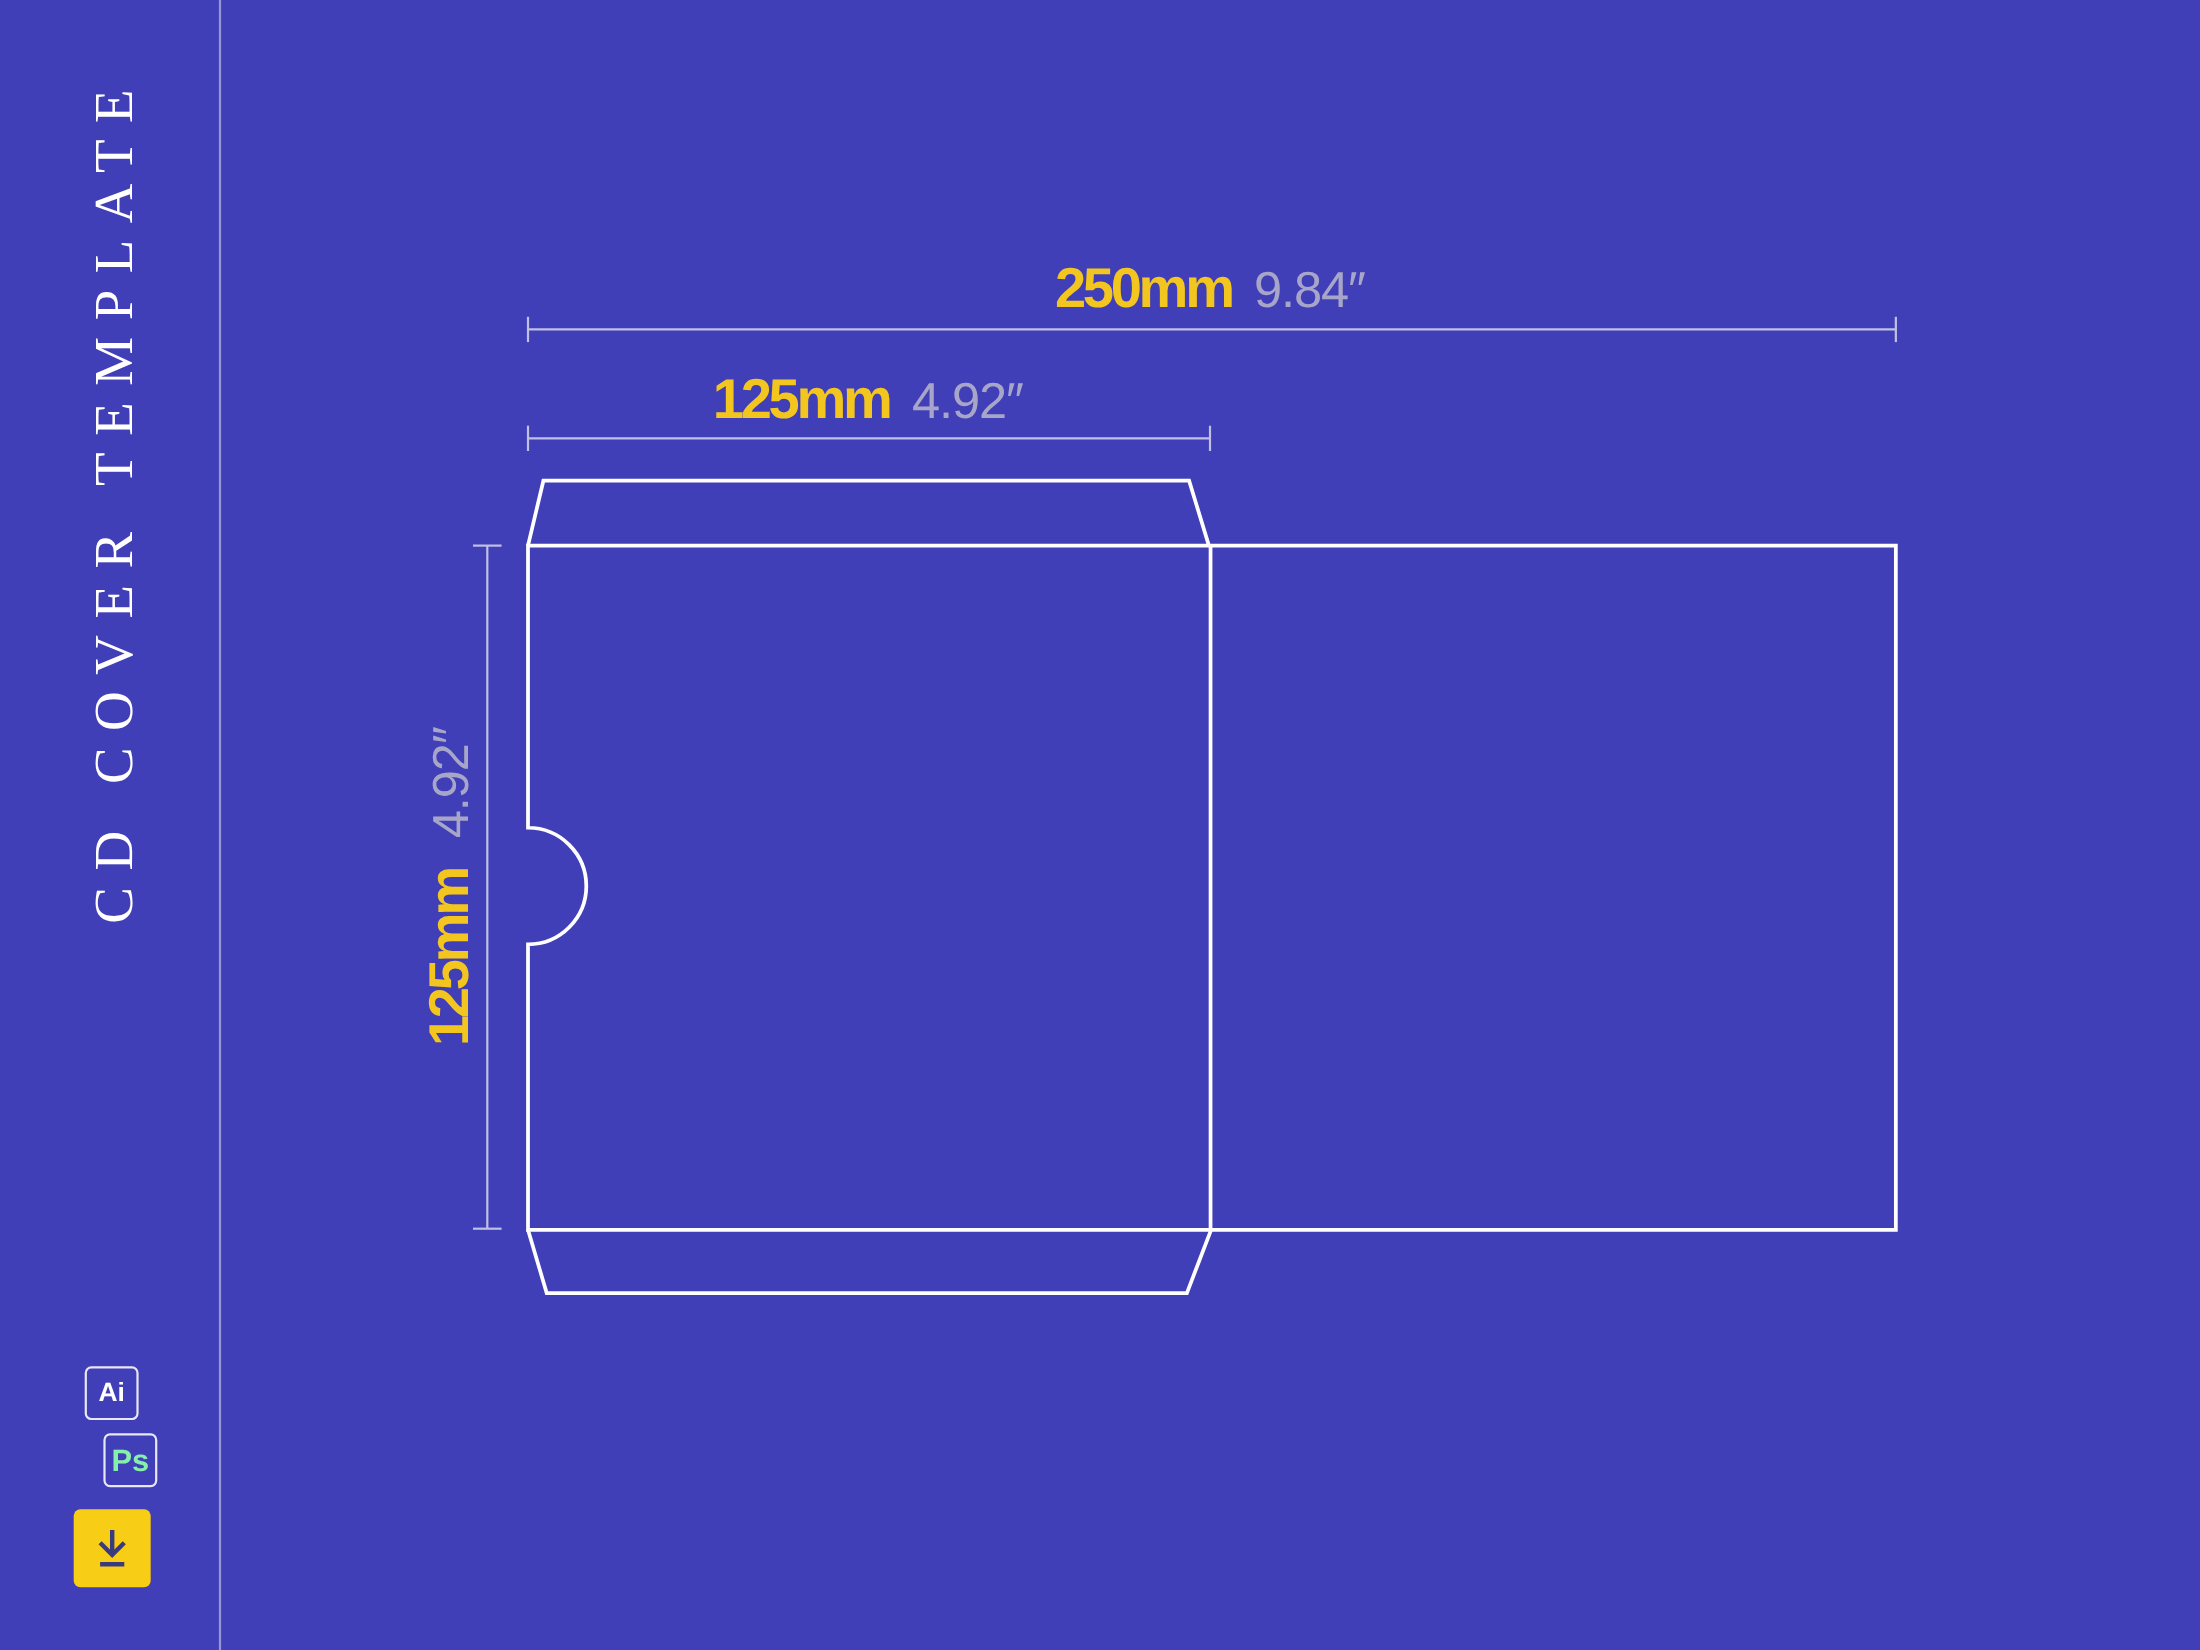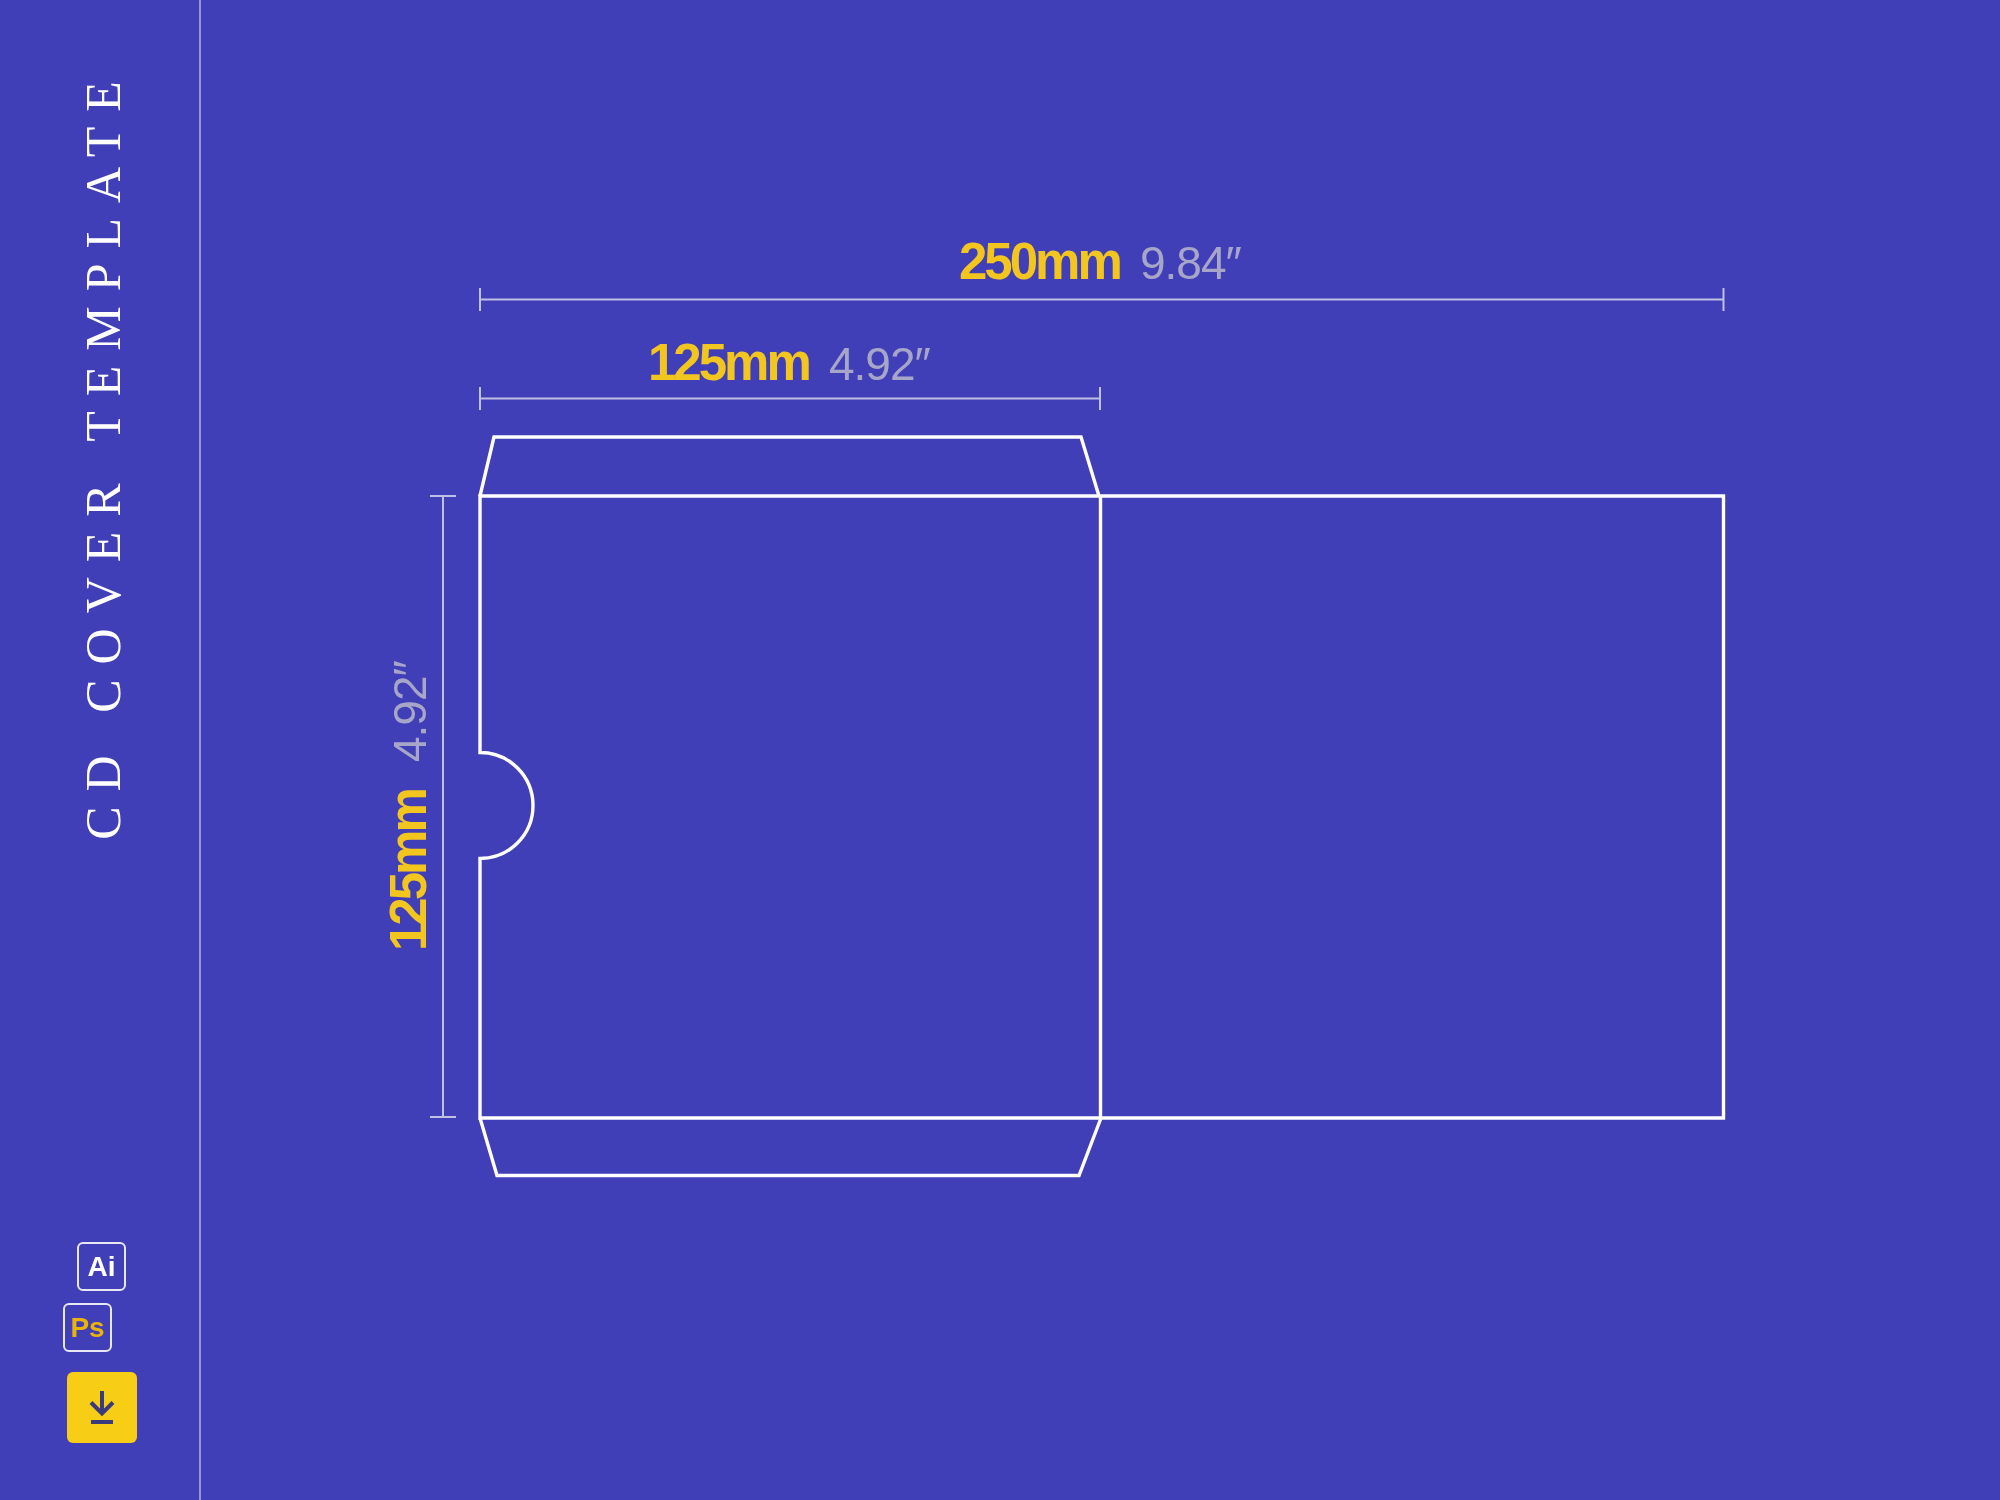--- a/index.html
+++ b/index.html
@@ -48,23 +48,23 @@
 
     <text x="648" y="380" font-family="Liberation Sans, sans-serif" font-size="51" font-weight="bold" letter-spacing="-3" fill="#f2c51f" stroke="#413fb7" stroke-width="1.2" paint-order="stroke">125mm</text>
     <text x="829" y="380" font-family="Liberation Sans, sans-serif" font-size="46" letter-spacing="-1" fill="#a7a6c9">4.92″</text>
 
     <g transform="translate(425.5 951) rotate(-90)">
       <text x="0" y="0" font-family="Liberation Sans, sans-serif" font-size="51" font-weight="bold" letter-spacing="-3" fill="#f2c51f" stroke="#413fb7" stroke-width="1.2" paint-order="stroke">125mm</text>
       <text x="189" y="0" font-family="Liberation Sans, sans-serif" font-size="46" letter-spacing="-1" fill="#a7a6c9">4.92″</text>
     </g>
   </svg>
 
-  <div class="abs" style="left:77px;top:1242px;width:45px;height:45px;border:2px solid rgba(255,255,255,0.88);border-radius:6px;display:flex;align-items:center;justify-content:center;font-family:'Liberation Sans',sans-serif;font-weight:bold;font-size:28px;color:#ffffff;">Ai</div>
+  <div class="abs" style="left:77px;top:1242px;width:45px;height:45px;border:2px solid rgba(255,255,255,0.88);border-radius:6px;display:flex;align-items:center;justify-content:center;font-family:'Liberation Sans',sans-serif;font-weight:bold;font-size:24px;color:#ffffff;">Ai</div>
 
-  <div class="abs" style="left:63px;top:1303px;width:45px;height:45px;border:2px solid rgba(255,255,255,0.88);border-radius:6px;display:flex;align-items:center;justify-content:center;font-family:'Liberation Sans',sans-serif;font-weight:bold;font-size:28px;color:#eab308;">Ps</div>
+  <div class="abs" style="left:94px;top:1303px;width:45px;height:45px;border:2px solid rgba(255,255,255,0.88);border-radius:6px;display:flex;align-items:center;justify-content:center;font-family:'Liberation Sans',sans-serif;font-weight:bold;font-size:28px;color:#86efac;">Ps</div>
 
   <div class="abs" style="left:67px;top:1372px;width:70px;height:71px;background:#f8cd15;border-radius:6px;"></div>
 
   <svg class="abs" style="left:84px;top:1386px;" width="36" height="44" viewBox="0 0 36 44">
     <g stroke="#3a3a7e" stroke-width="4" fill="none">
       <path d="M18,5 V26"></path>
       <path d="M7,16.5 L18,27.5 L29,16.5"></path>
       <path d="M7,36 H29"></path>
     </g>
   </svg>

